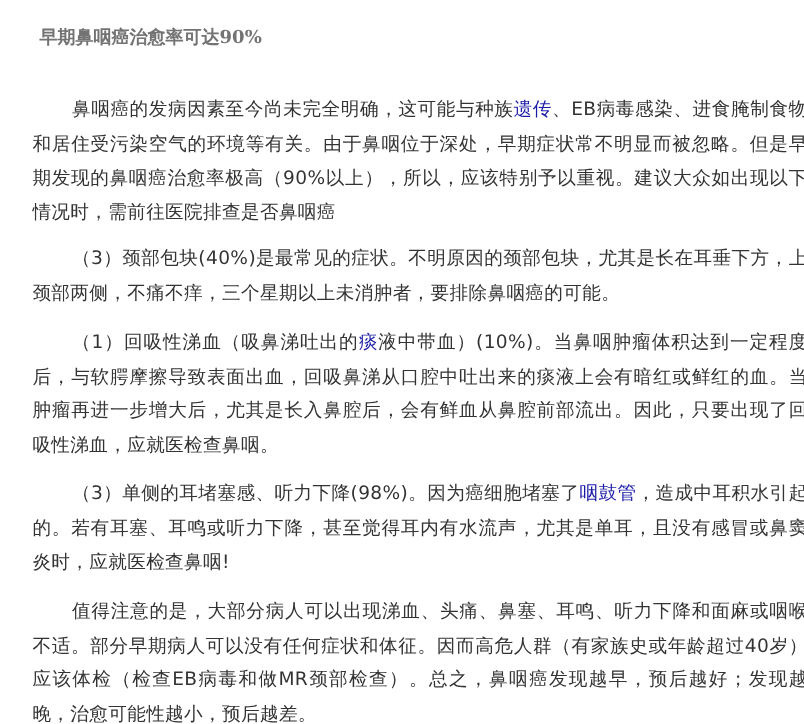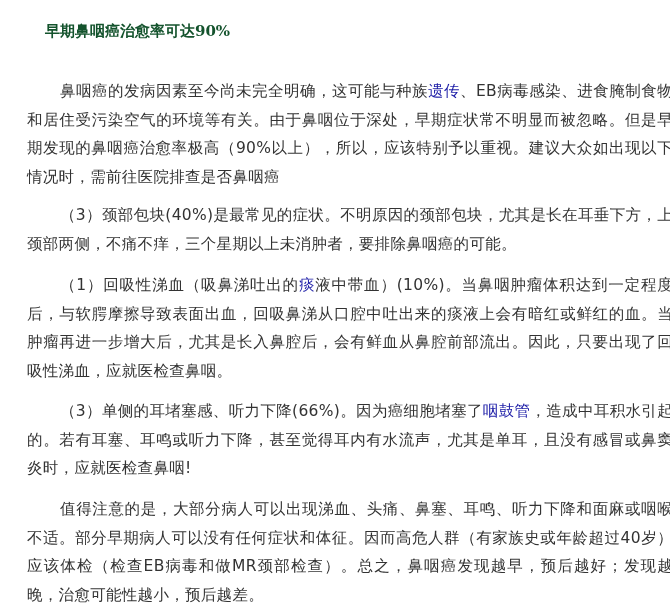--- a/index.html
+++ b/index.html
@@ -4,22 +4,22 @@
 <style>
   html, body { margin: 0; padding: 0; background: #ffffff; }
   body {
     width: 670px; height: 603px; overflow: hidden;
     font-family: "DejaVu Sans", sans-serif;
     color: #333333;
     position: relative;
   }
   .article { position: absolute; left: 0; top: 0; width: 670px; }
   .title {
-    position: absolute; left: 45px; top: 22px;
-    font-size: 15px; font-weight: bold; color: #14532d;
+    position: absolute; left: 33px; top: 22px;
+    font-size: 15px; font-weight: bold; color: #737373;
     font-family: "DejaVu Serif", serif;
     letter-spacing: 0px;
     margin: 0;
   }
   .para {
     position: absolute; left: 12px; width: 646px;
     font-size: 15.5px; line-height: 28.5px;
     text-indent: 33px;
     margin: 15px;
     letter-spacing: 0.3px;
@@ -37,16 +37,16 @@
 
 <div class="article">
   <h1 class="title">早期鼻咽癌治愈率可达90%</h1>
 
   <p class="para p1"><span>鼻咽癌的发病因素至今尚未完全明确，这可能与种族</span><a class="link">遗传</a><span>、EB病毒感染、进食腌制食物和居住受污染空气的环境等有关。由于鼻咽位于深处，早期症状常不明显而被忽略。但是早期发现的鼻咽癌治愈率极高（90%以上），所以，应该特别予以重视。建议大众如出现以下情况时，需前往医院排查是否鼻咽癌</span></p>
 
   <p class="para p2">（3）颈部包块(40%)是最常见的症状。不明原因的颈部包块，尤其是长在耳垂下方，上颈部两侧，不痛不痒，三个星期以上未消肿者，要排除鼻咽癌的可能。</p>
 
   <p class="para p3"><span>（1）回吸性涕血（吸鼻涕吐出的</span><a class="link">痰</a><span>液中带血）(10%)。当鼻咽肿瘤体积达到一定程度后，与软腭摩擦导致表面出血，回吸鼻涕从口腔中吐出来的痰液上会有暗红或鲜红的血。当肿瘤再进一步增大后，尤其是长入鼻腔后，会有鲜血从鼻腔前部流出。因此，只要出现了回吸性涕血，应就医检查鼻咽。</span></p>
 
-  <p class="para p4"><span>（3）单侧的耳堵塞感、听力下降(66%)。因为癌细胞堵塞了</span><a class="link">咽鼓管</a><span>，造成中耳积水引起的。若有耳塞、耳鸣或听力下降，甚至觉得耳内有水流声，尤其是单耳，且没有感冒或鼻窦炎时，应就医检查鼻咽!</span></p>
+  <p class="para p4"><span>（3）单侧的耳堵塞感、听力下降(98%)。因为癌细胞堵塞了</span><a class="link">咽鼓管</a><span>，造成中耳积水引起的。若有耳塞、耳鸣或听力下降，甚至觉得耳内有水流声，尤其是单耳，且没有感冒或鼻窦炎时，应就医检查鼻咽!</span></p>
 
   <p class="para p5">值得注意的是，大部分病人可以出现涕血、头痛、鼻塞、耳鸣、听力下降和面麻或咽喉不适。部分早期病人可以没有任何症状和体征。因而高危人群（有家族史或年龄超过40岁）应该体检（检查EB病毒和做MR颈部检查）。总之，鼻咽癌发现越早，预后越好；发现越晚，治愈可能性越小，预后越差。</p>
 </div>
 
 </body></html>

